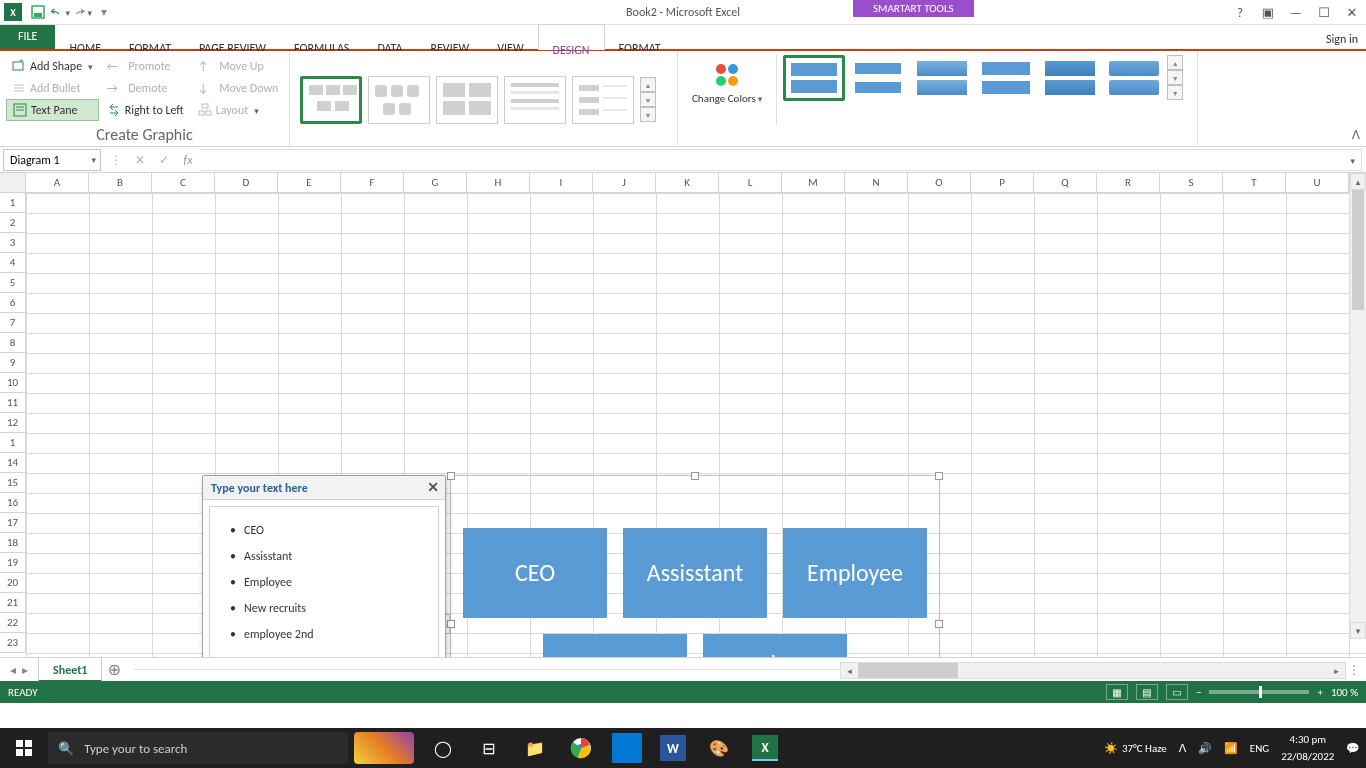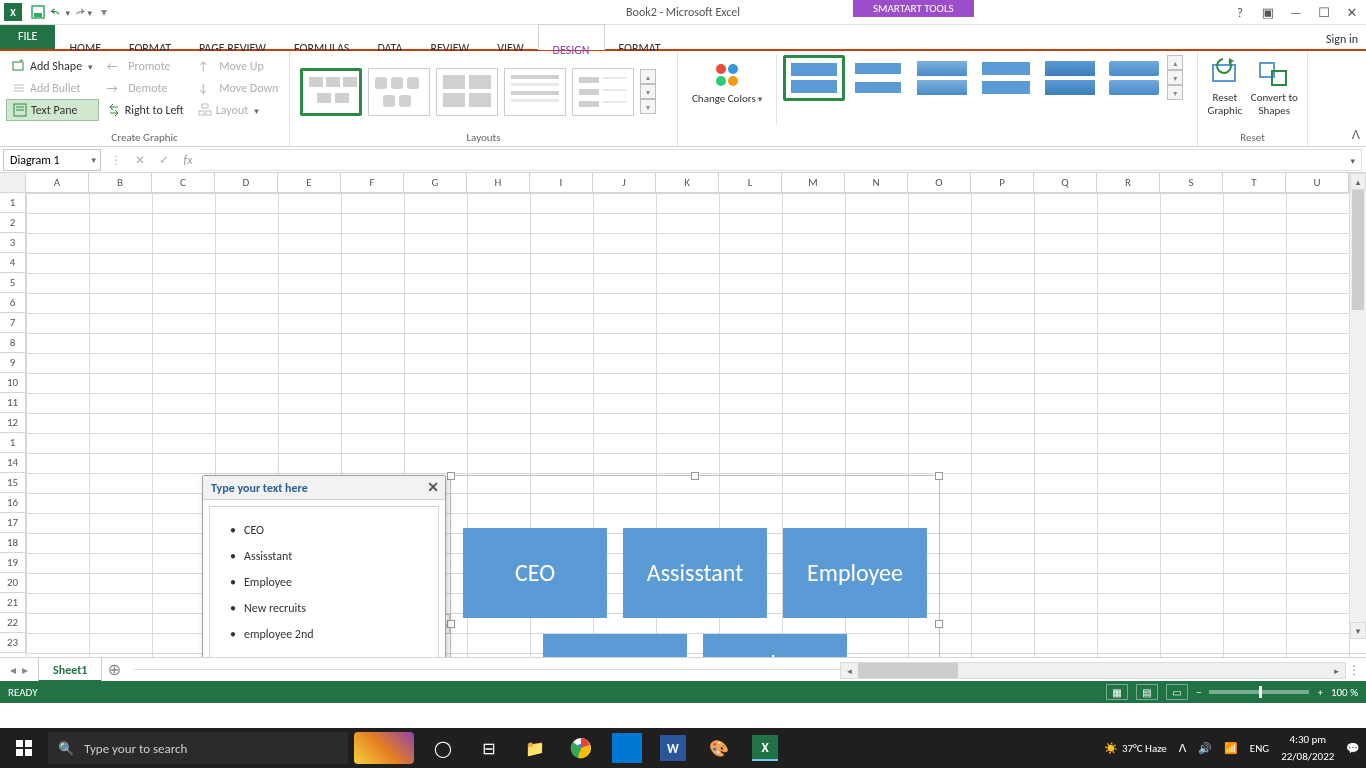--- a/index.html
+++ b/index.html
@@ -16,21 +16,21 @@
 .win-btn{width:28px;height:25px;display:flex;align-items:center;justify-content:center;color:#555;font-size:13px}
 
 .ribbon-tabs{height:26px;background:#fff;display:flex;align-items:flex-end;padding-left:0;border-bottom:2px solid #c2410c}
 .tab{padding:12px 14px;height:26px;line-height:26px;font-size:12px;color:#333;cursor:pointer}
 .tab.file{background:#217346;color:#fff;padding:0 18px}
 .tab.active{color:#8e44ad;border:1px solid #d4d4d4;border-bottom:1px solid #fff;background:#fff;position:relative;z-index:2;margin-bottom:-1px}
 .signin{position:absolute;right:8px;font-size:12px;color:#333;top:32px}
 
 .ribbon{height:96px;background:#fff;border-bottom:1px solid #d4d4d4;display:flex;position:relative}
 .ribbon-group{border-right:1px solid #e3e3e3;display:flex;flex-direction:column;justify-content:space-between;padding:4px 6px 2px}
-.ribbon-group-label{text-align:center;font-size:11px;color:#666;padding-top:3px}
+.ribbon-group-label{text-align:center;font-size:16px;color:#666;padding-top:3px}
 .rg-body{flex:1;display:flex;align-items:flex-start;gap:2px}
 .btn-row{display:flex;flex-direction:column;gap:0}
 .rib-btn{height:22px;padding:0 6px;display:flex;align-items:center;gap:4px;font-size:12px;color:#333;white-space:nowrap}
 .rib-btn.highlight{background:#d0e7d0;border:1px solid #9dc29d}
 .rib-icon{width:14px;height:14px;display:inline-block}
 .dd{font-size:9px;color:#666;margin-left:2px}
 
 .layouts-gallery{display:flex;align-items:center;gap:6px;padding:2px 4px}
 .layout-thumb{width:62px;height:48px;border:1px solid #ccc;background:#fff;position:relative}
 .layout-thumb.sel{border:3px solid #2a8a43;border-radius:2px}
@@ -248,21 +248,20 @@
           <div class="mini" style="left:30px;top:20px;width:24px;height:2px;background:#e8e8e8"></div>
         <div class="mini" style="left:6px;top:32px;width:20px;height:6px"></div>
           <div class="mini" style="left:30px;top:32px;width:24px;height:2px;background:#e8e8e8"></div>
       </div>
       <div class="gal-scroll">
           <div>▴</div>
           <div>▾</div>
           <div>▾</div>
         </div>
     </div>
-    <div class="ribbon-group-label">Layouts</div>
   </div>
 
   <div class="ribbon-group" style="width:520px">
     <div class="rg-body">
       <div class="big-btn">
         <div class="cc-ico"><svg width="32" height="32">
               <circle cx="10" cy="10" r="5" fill="#e74c3c"></circle>
               <circle cx="22" cy="10" r="5" fill="#3498db"></circle>
               <circle cx="10" cy="22" r="5" fill="#2ecc71"></circle>
               <circle cx="22" cy="22" r="5" fill="#f39c12"></circle>
@@ -295,40 +294,20 @@
           <div class="bar" style="background:linear-gradient(#6fa8dc,#4a8cc9);border-radius:2px"></div>
         </div>
       <div class="gal-scroll">
           <div>▴</div>
           <div>▾</div>
           <div>▾</div>
         </div>
     </div>
   </div>
 
-  <div class="ribbon-group" style="width:110px">
-    <div class="rg-body" style="justify-content:center">
-      <div class="big-btn" style="padding:2px 2px">
-        <svg width="30" height="30">
-            <rect x="4" y="8" width="22" height="16" fill="none" stroke="#5b9bd5" stroke-width="2"></rect>
-            <path d="M20 4 A7 7 0 1 1 14 2" fill="none" stroke="#2a8a43" stroke-width="2"></path>
-            <polygon points="20,1 20,7 25,4" fill="#2a8a43"></polygon>
-          </svg>
-        <span style="font-size:11px;text-align:center">Reset Graphic</span>
-      </div>
-      <div class="big-btn" style="padding:2px 2px">
-        <svg width="30" height="30">
-            <rect x="2" y="6" width="14" height="14" fill="none" stroke="#5b9bd5" stroke-width="2"></rect>
-            <rect x="14" y="14" width="14" height="14" fill="none" stroke="#2a8a43" stroke-width="2"></rect>
-          </svg>
-        <span style="font-size:11px;text-align:center">Convert to Shapes</span>
-      </div>
-    </div>
-    <div class="ribbon-group-label">Reset</div>
-  </div>
   <div class="collapse-rib">ᐱ</div>
 </div>
 
 <div class="formula-bar">
   <div class="name-box">
       <span>Diagram 1</span>
       <span class="dd2">▾</span>
     </div>
   <div class="fb-btn">⋮</div>
   <div class="fb-btn">✕</div>

